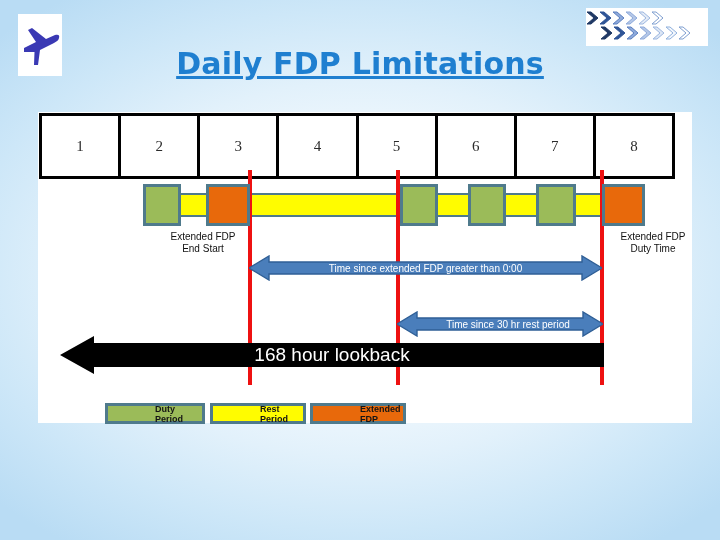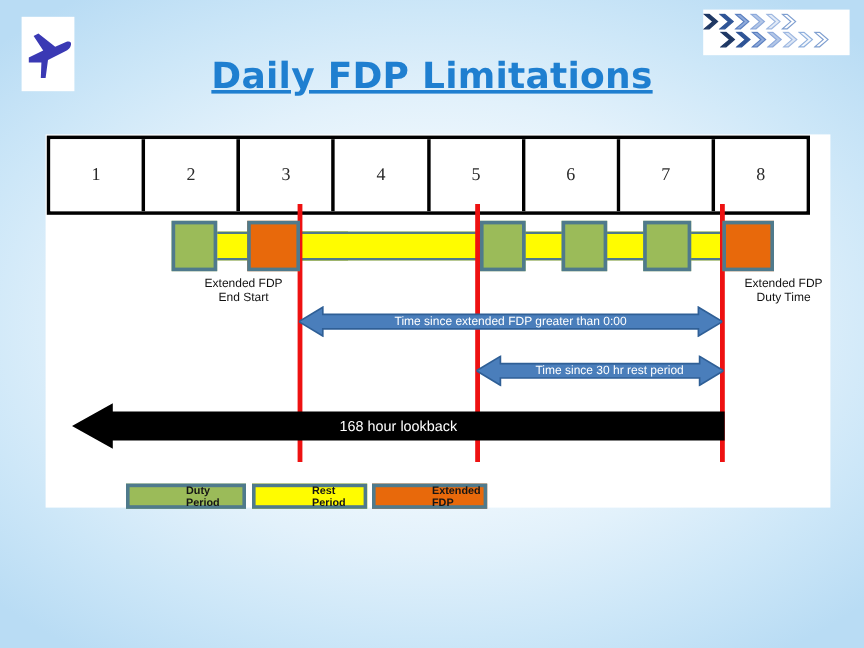--- a/index.html
+++ b/index.html
@@ -160,21 +160,21 @@
     position: absolute;
     height: 42px;
     display: flex;
     align-items: center;
     justify-content: center;
   }
   .blackarrow svg { position: absolute; left: 0; top: 0; }
   .blackarrow span {
     position: relative;
     color: #ffffff;
-    font-size: 12px;
+    font-size: 19px;
     z-index: 2;
     white-space: nowrap;
     font-family: "Liberation Sans", sans-serif;
   }
 
   
   .legend-item {
     position: absolute;
     height: 21px;
     border: 3px solid #4f7a8c;
@@ -301,21 +301,21 @@
         <div>Duty Time</div>
       </div>
 
       <div class="barrow" style="left:211px; top:143px; width:353px;">
         <svg width="353" height="26" viewBox="0 0 353 26" preserveAspectRatio="none">
           <path d="M0 13 L20 1 L20 7 L333 7 L333 1 L353 13 L333 25 L333 19 L20 19 L20 25 Z" fill="#4a7ebb" stroke="#2f5f96" stroke-width="1.4"></path>
         </svg>
         <span>Time since extended FDP greater than 0:00</span>
       </div>
 
-      <div class="barrow" style="left:359px; top:184px; width:222px;">
+      <div class="barrow" style="left:359px; top:199px; width:222px;">
         <svg width="206" height="26" viewBox="0 0 206 26" preserveAspectRatio="none">
           <path d="M0 13 L20 1 L20 7 L186 7 L186 1 L206 13 L186 25 L186 19 L20 19 L20 25 Z" fill="#4a7ebb" stroke="#2f5f96" stroke-width="1.4"></path>
         </svg>
         <span>Time since 30 hr rest period</span>
       </div>
 
       <div class="blackarrow" style="left:22px; top:222px; width:544px;">
         <svg width="544" height="42" viewBox="0 0 544 42" preserveAspectRatio="none">
           <path d="M0 21 L34 2 L34 9 L544 9 L544 33 L34 33 L34 40 Z" fill="#000000"></path>
         </svg>

